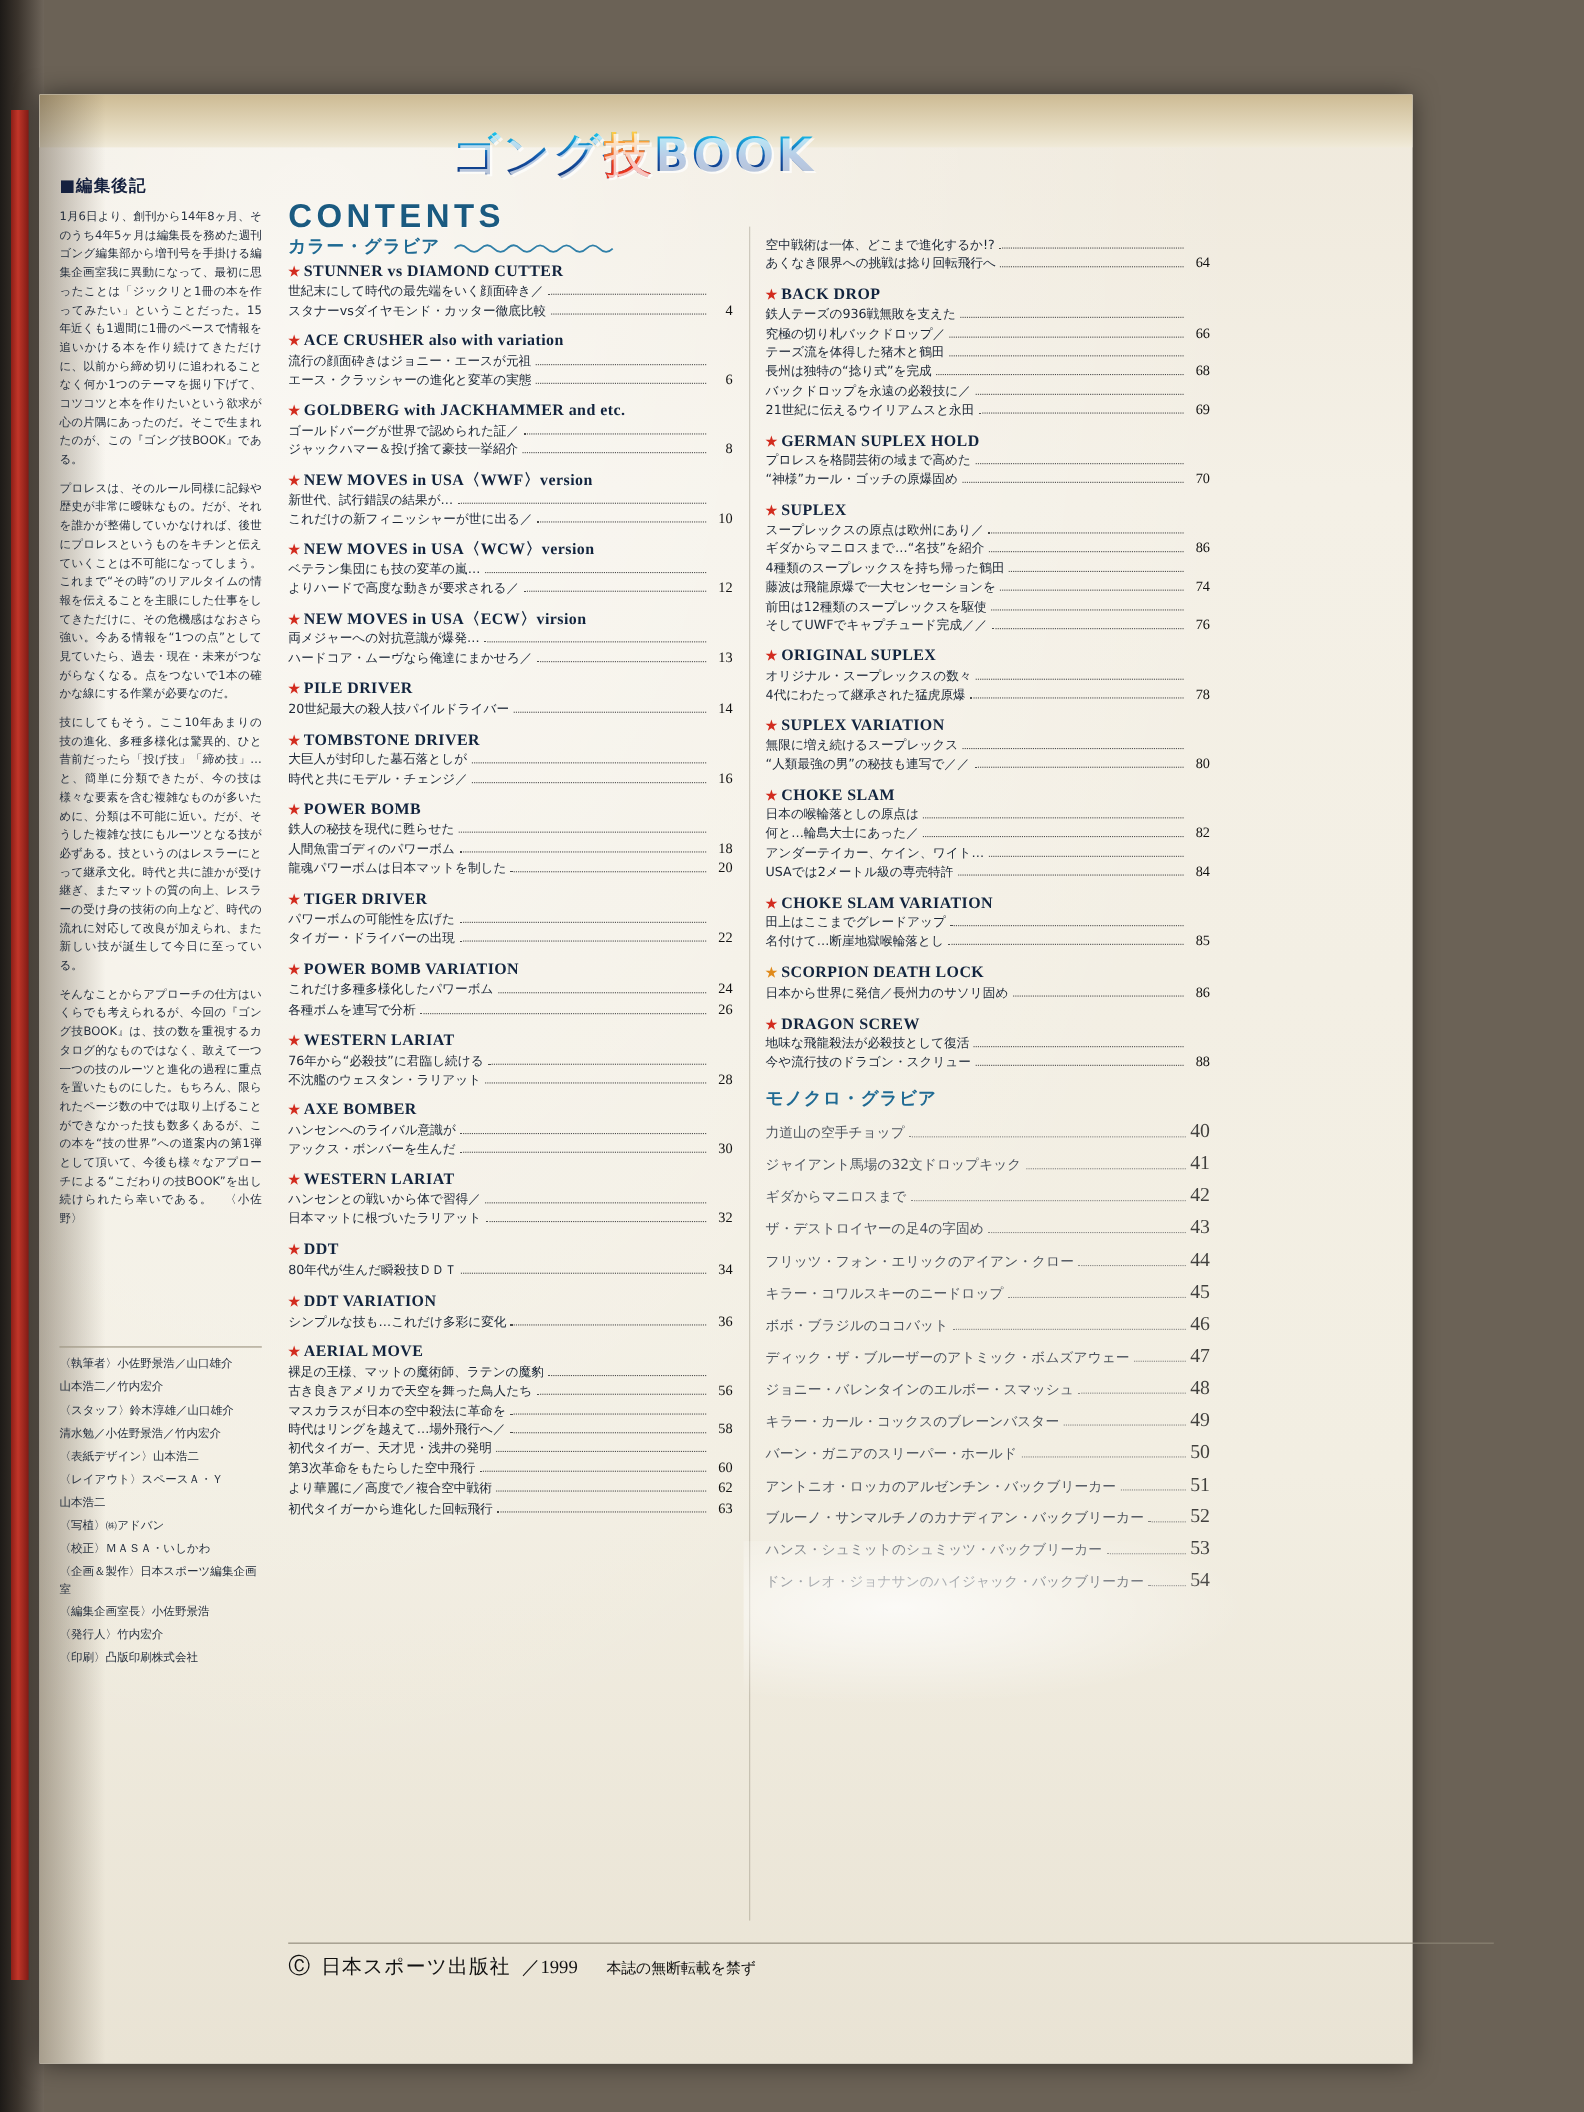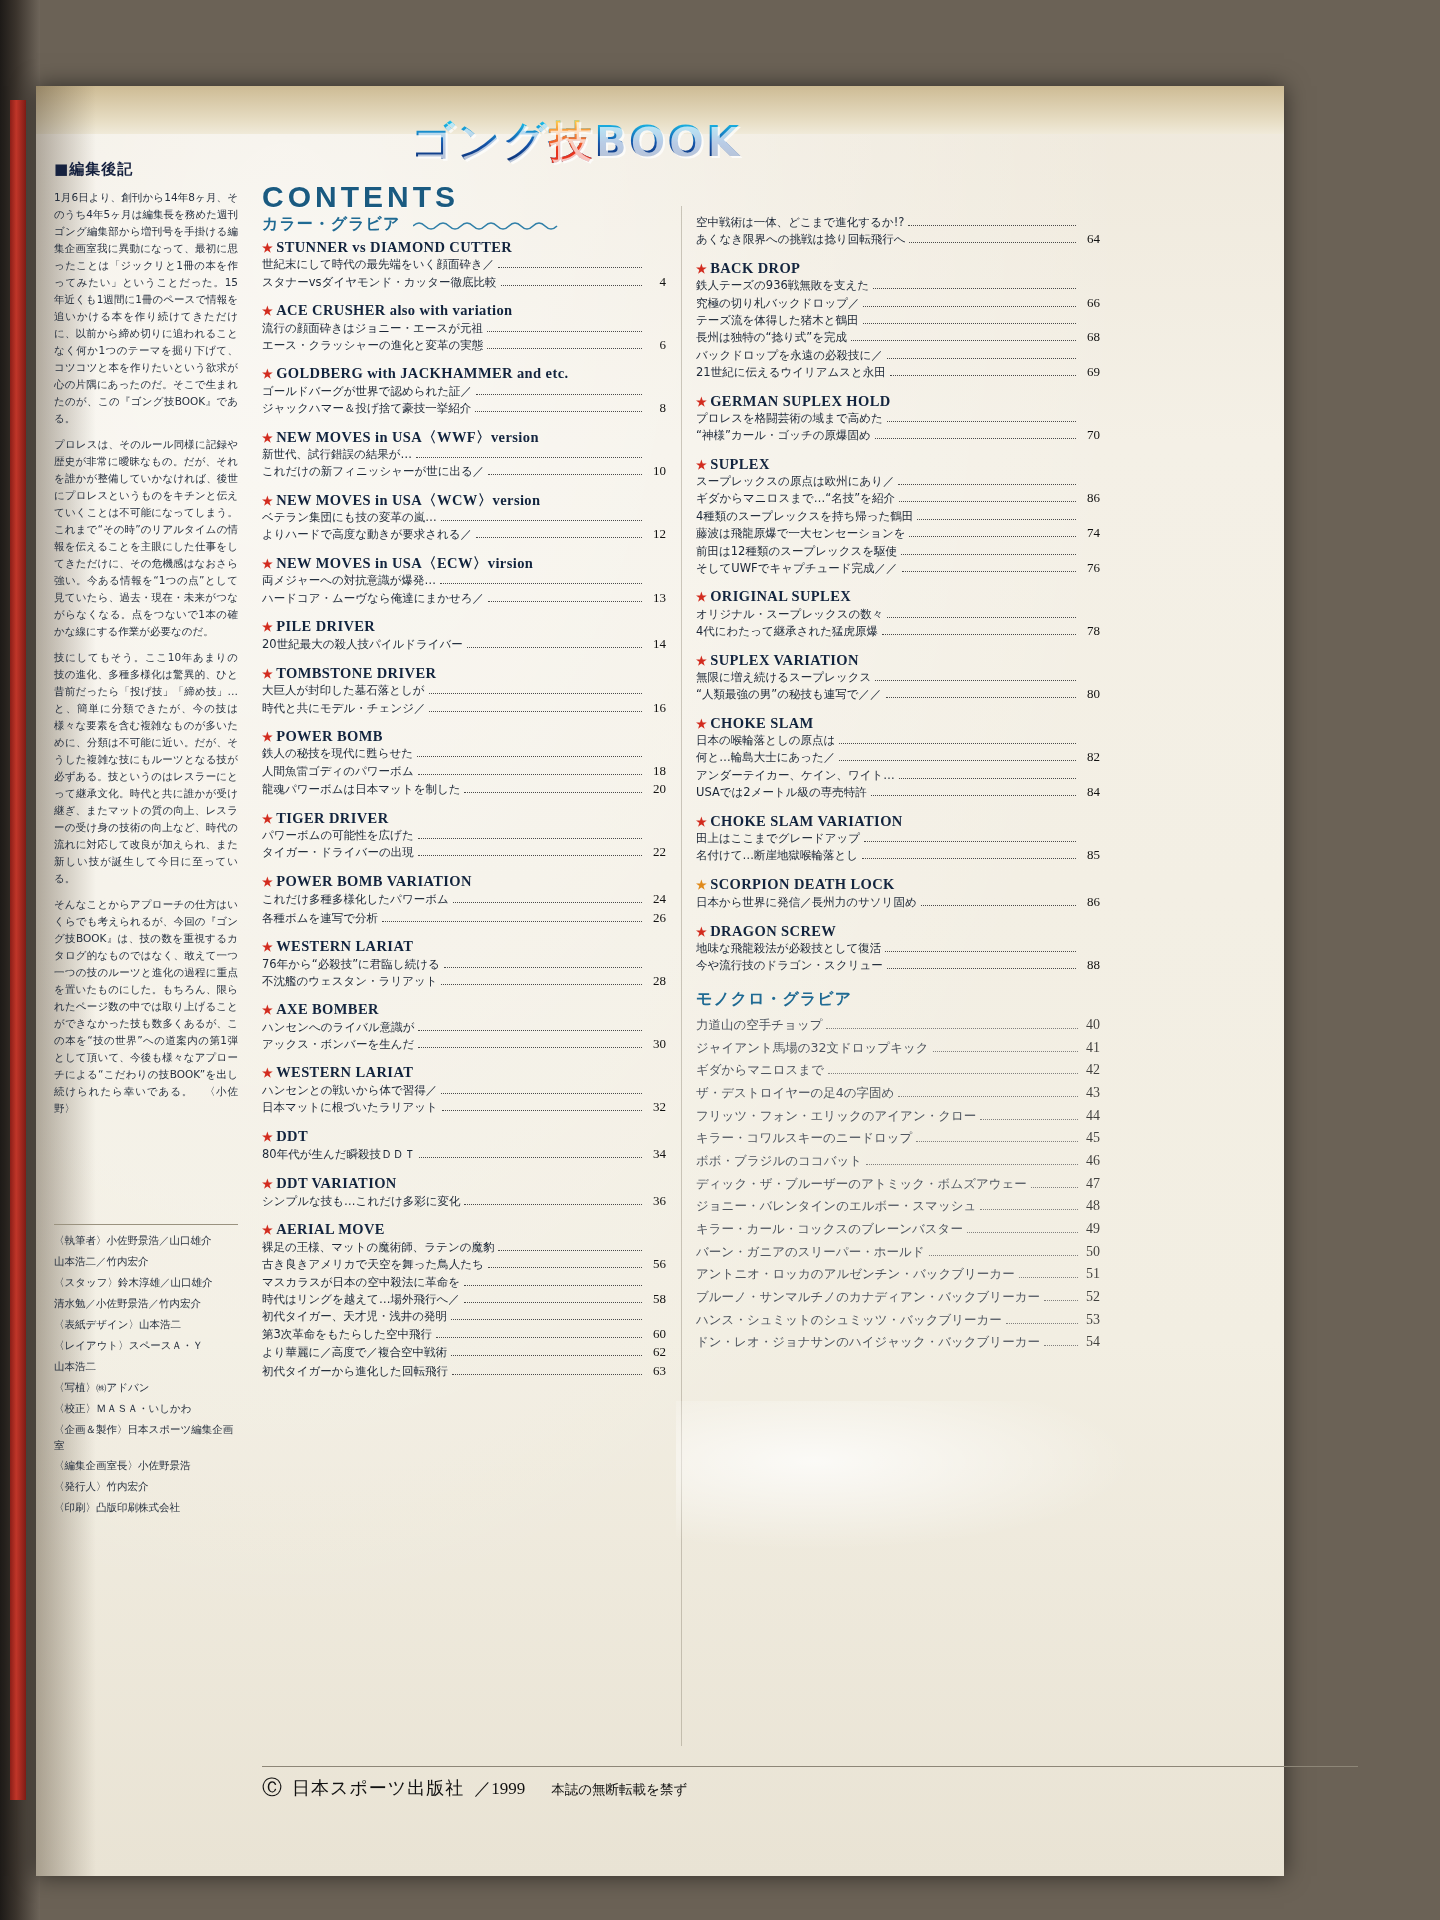--- a/index.html
+++ b/index.html
@@ -212,21 +212,21 @@
   }
   .mono-list .mrow .txt { white-space: nowrap; }
   .mono-list .mrow .dots {
     flex: 1 1 auto;
     border-bottom: 1.2px dotted #6a6a6a;
     margin: 0 4px 4px 4px;
     min-width: 6px;
   }
   .mono-list .mrow .pg {
     font-family: "Liberation Serif", serif;
-    font-size: 14px;
+    font-size: 18px;
     min-width: 18px;
     text-align: right;
     color: #1a1a1a;
   }
   .fade-wash {
     position: absolute;
     left: 640px; top: 1315px;
     width: 460px; height: 150px;
     background: radial-gradient(ellipse at 30% 40%, rgba(255,255,255,.75), rgba(255,255,255,0) 70%);
     pointer-events: none;

